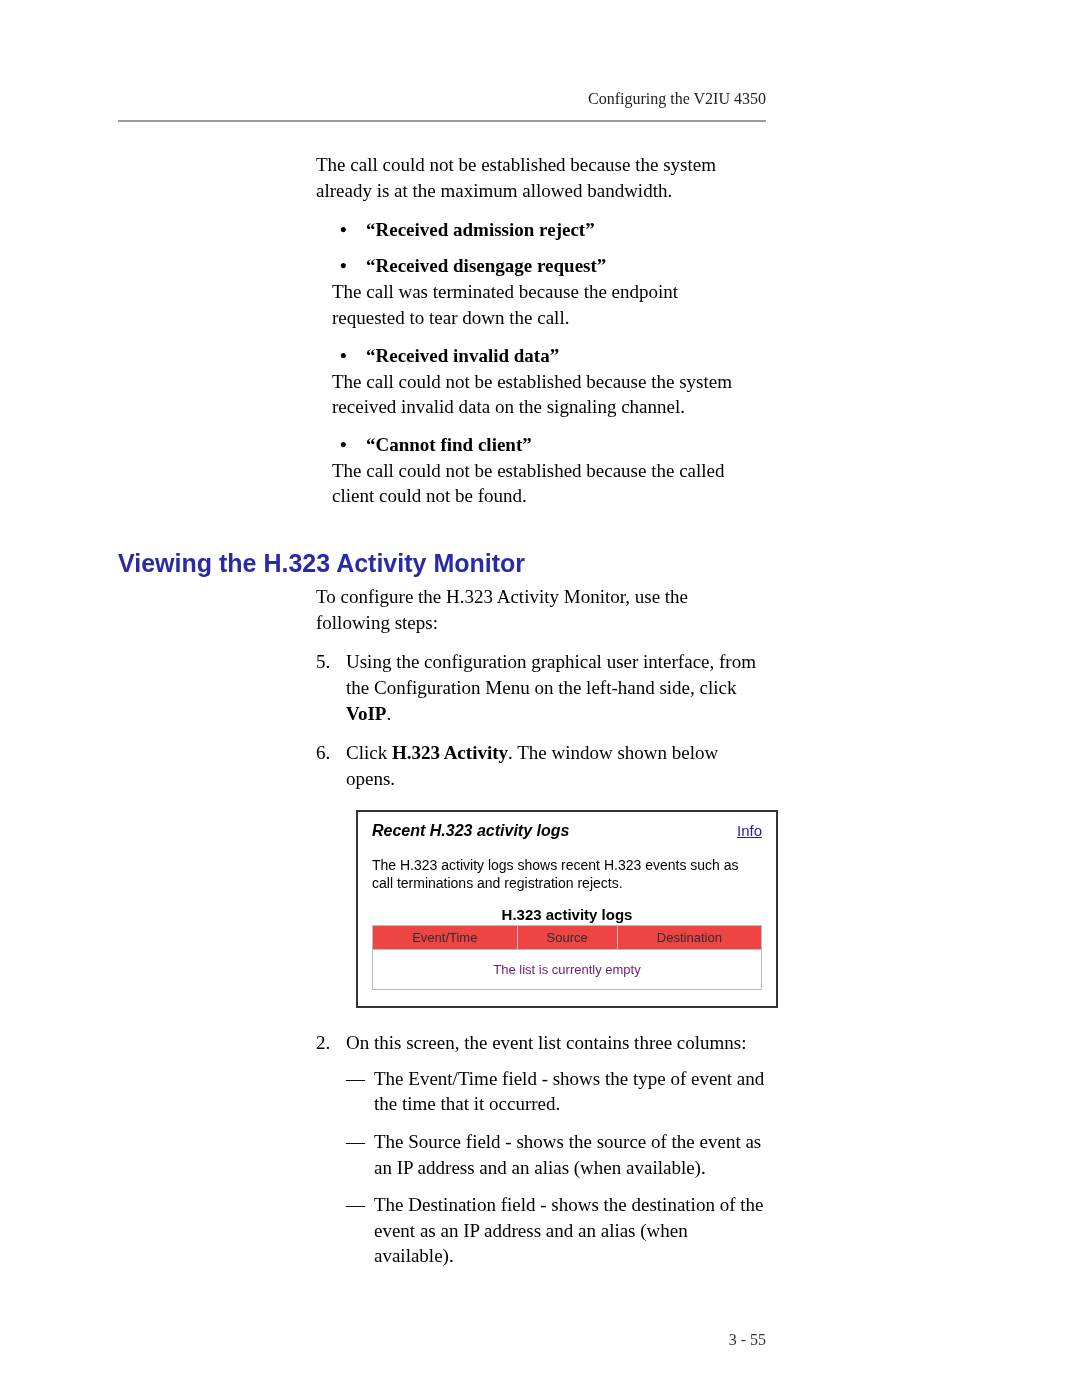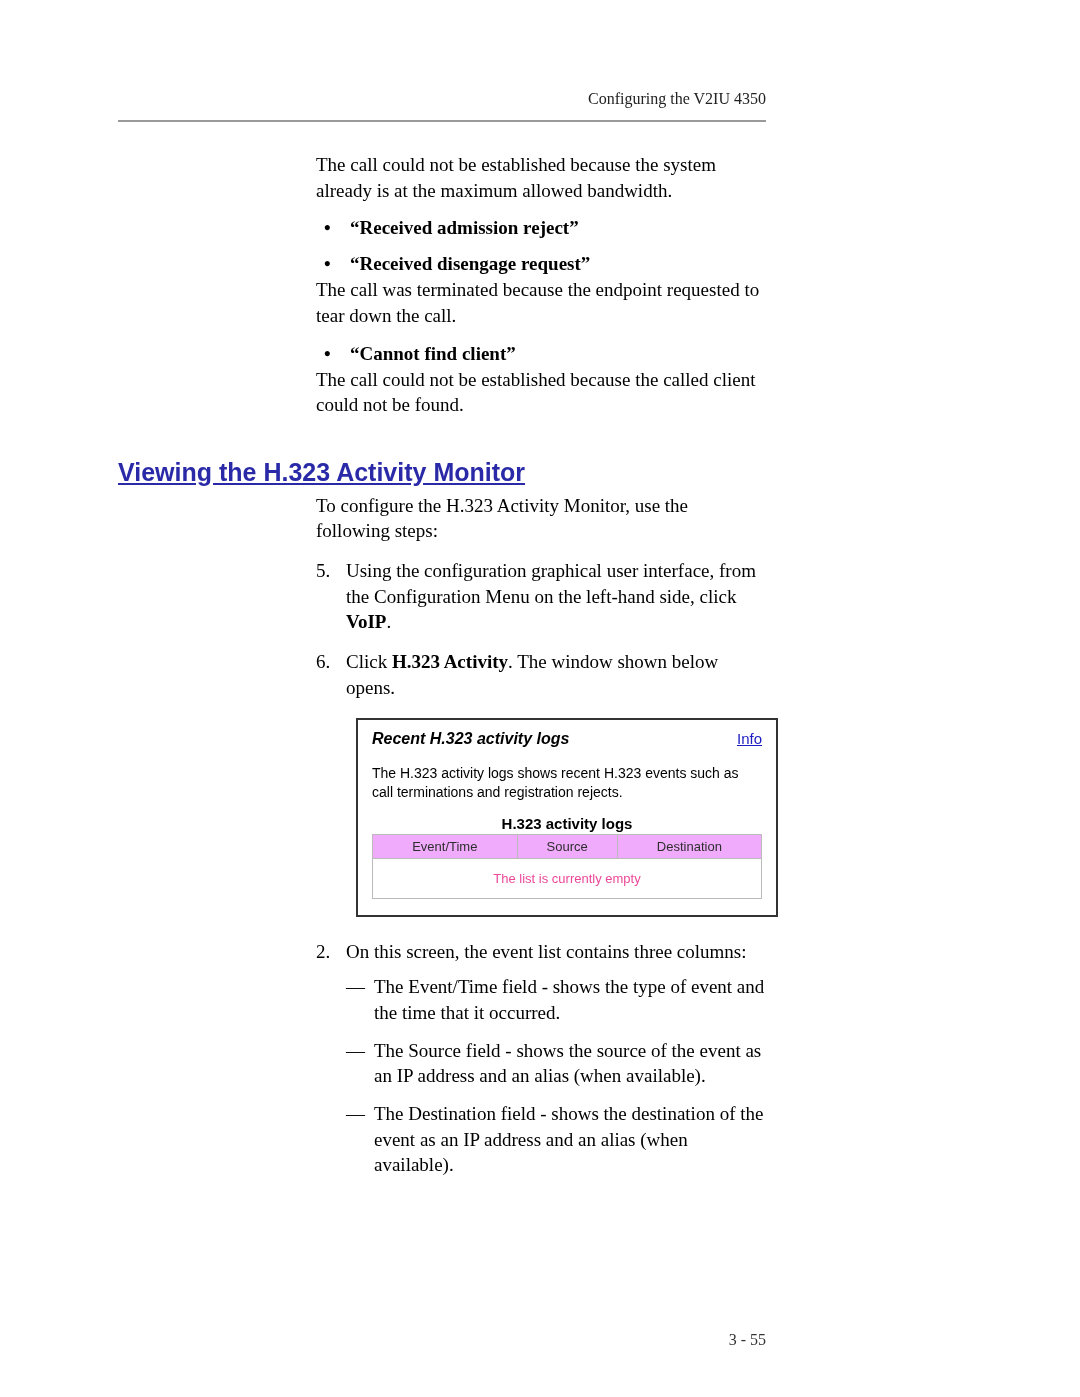--- a/index.html
+++ b/index.html
@@ -32,21 +32,21 @@
     margin-left: 198px;
   }
   .para {
     font-size: 19px;
     line-height: 1.35;
     margin: 0 0 14px 0;
   }
   ul.msgs {
     list-style: none;
     padding: 0;
-    margin: 0;
+    margin: 16px;
     font-family: Liberation Serif, serif;
   }
   ul.msgs > li {
     position: relative;
     padding-left: 34px;
     margin-bottom: 14px;
   }
   ul.msgs > li::before {
     content: "•";
     position: absolute;
@@ -64,21 +64,20 @@
     line-height: 1.35;
     margin-left: -34px;
     margin-top: 2px;
   }
   h2.section {
     font-family: Verdana, "Geneva", Arial, sans-serif;
     color: #2a2aa8;
     font-size: 25px;
     font-weight: bold;
     margin: 40px 0 6px 0;
-    text-decoration: underline;
   }
   ol.steps {
     font-size: 19px;
     line-height: 1.35;
     padding-left: 0;
     margin: 14px 0 0 0;
     list-style: none;
     counter-reset: stepc 4;
   }
   ol.steps > li {
@@ -132,33 +131,33 @@
     text-align: center;
     font-weight: bold;
     font-size: 15px;
     margin-bottom: 2px;
   }
   .fig-table {
     width: 100%;
     border-collapse: collapse;
   }
   .fig-table th {
-    background: #f0abfc;
+    background: #ef4444;
     font-weight: normal;
     font-size: 13px;
     padding: 4px 6px;
     border: 1px solid #bbb;
     text-align: center;
     color: #2e2e2e;
   }
   .fig-table td.empty {
     text-align: center;
     font-size: 13px;
     padding: 12px 6px;
-    color: #ec4899;
+    color: #701a75;
     border: 1px solid #bbb;
   }
   ul.dashes {
     list-style: none;
     padding: 0;
     margin: 10px 0 0 0;
   }
   ul.dashes > li {
     position: relative;
     padding-left: 28px;
@@ -192,20 +191,24 @@
 
     <p class="para">The call could not be established because the system already is at the maximum allowed bandwidth.</p>
 
     <ul class="msgs">
       <li>
         <span class="msg-title">“Received admission reject”</span>
       </li>
       <li>
         <span class="msg-title">“Received disengage request”</span>
         <div class="msg-desc">The call was terminated because the endpoint requested to tear down the call.</div>
+      </li>
+      <li>
+        <span class="msg-title">“Received invalid data”</span>
+        <div class="msg-desc">The call could not be established because the system received invalid data on the signaling channel.</div>
       </li>
       <li>
         <span class="msg-title">“Cannot find client”</span>
         <div class="msg-desc">The call could not be established because the called client could not be found.</div>
       </li>
     </ul>
 
   </div>
 
   <h2 class="section">Viewing the H.323 Activity Monitor</h2>

